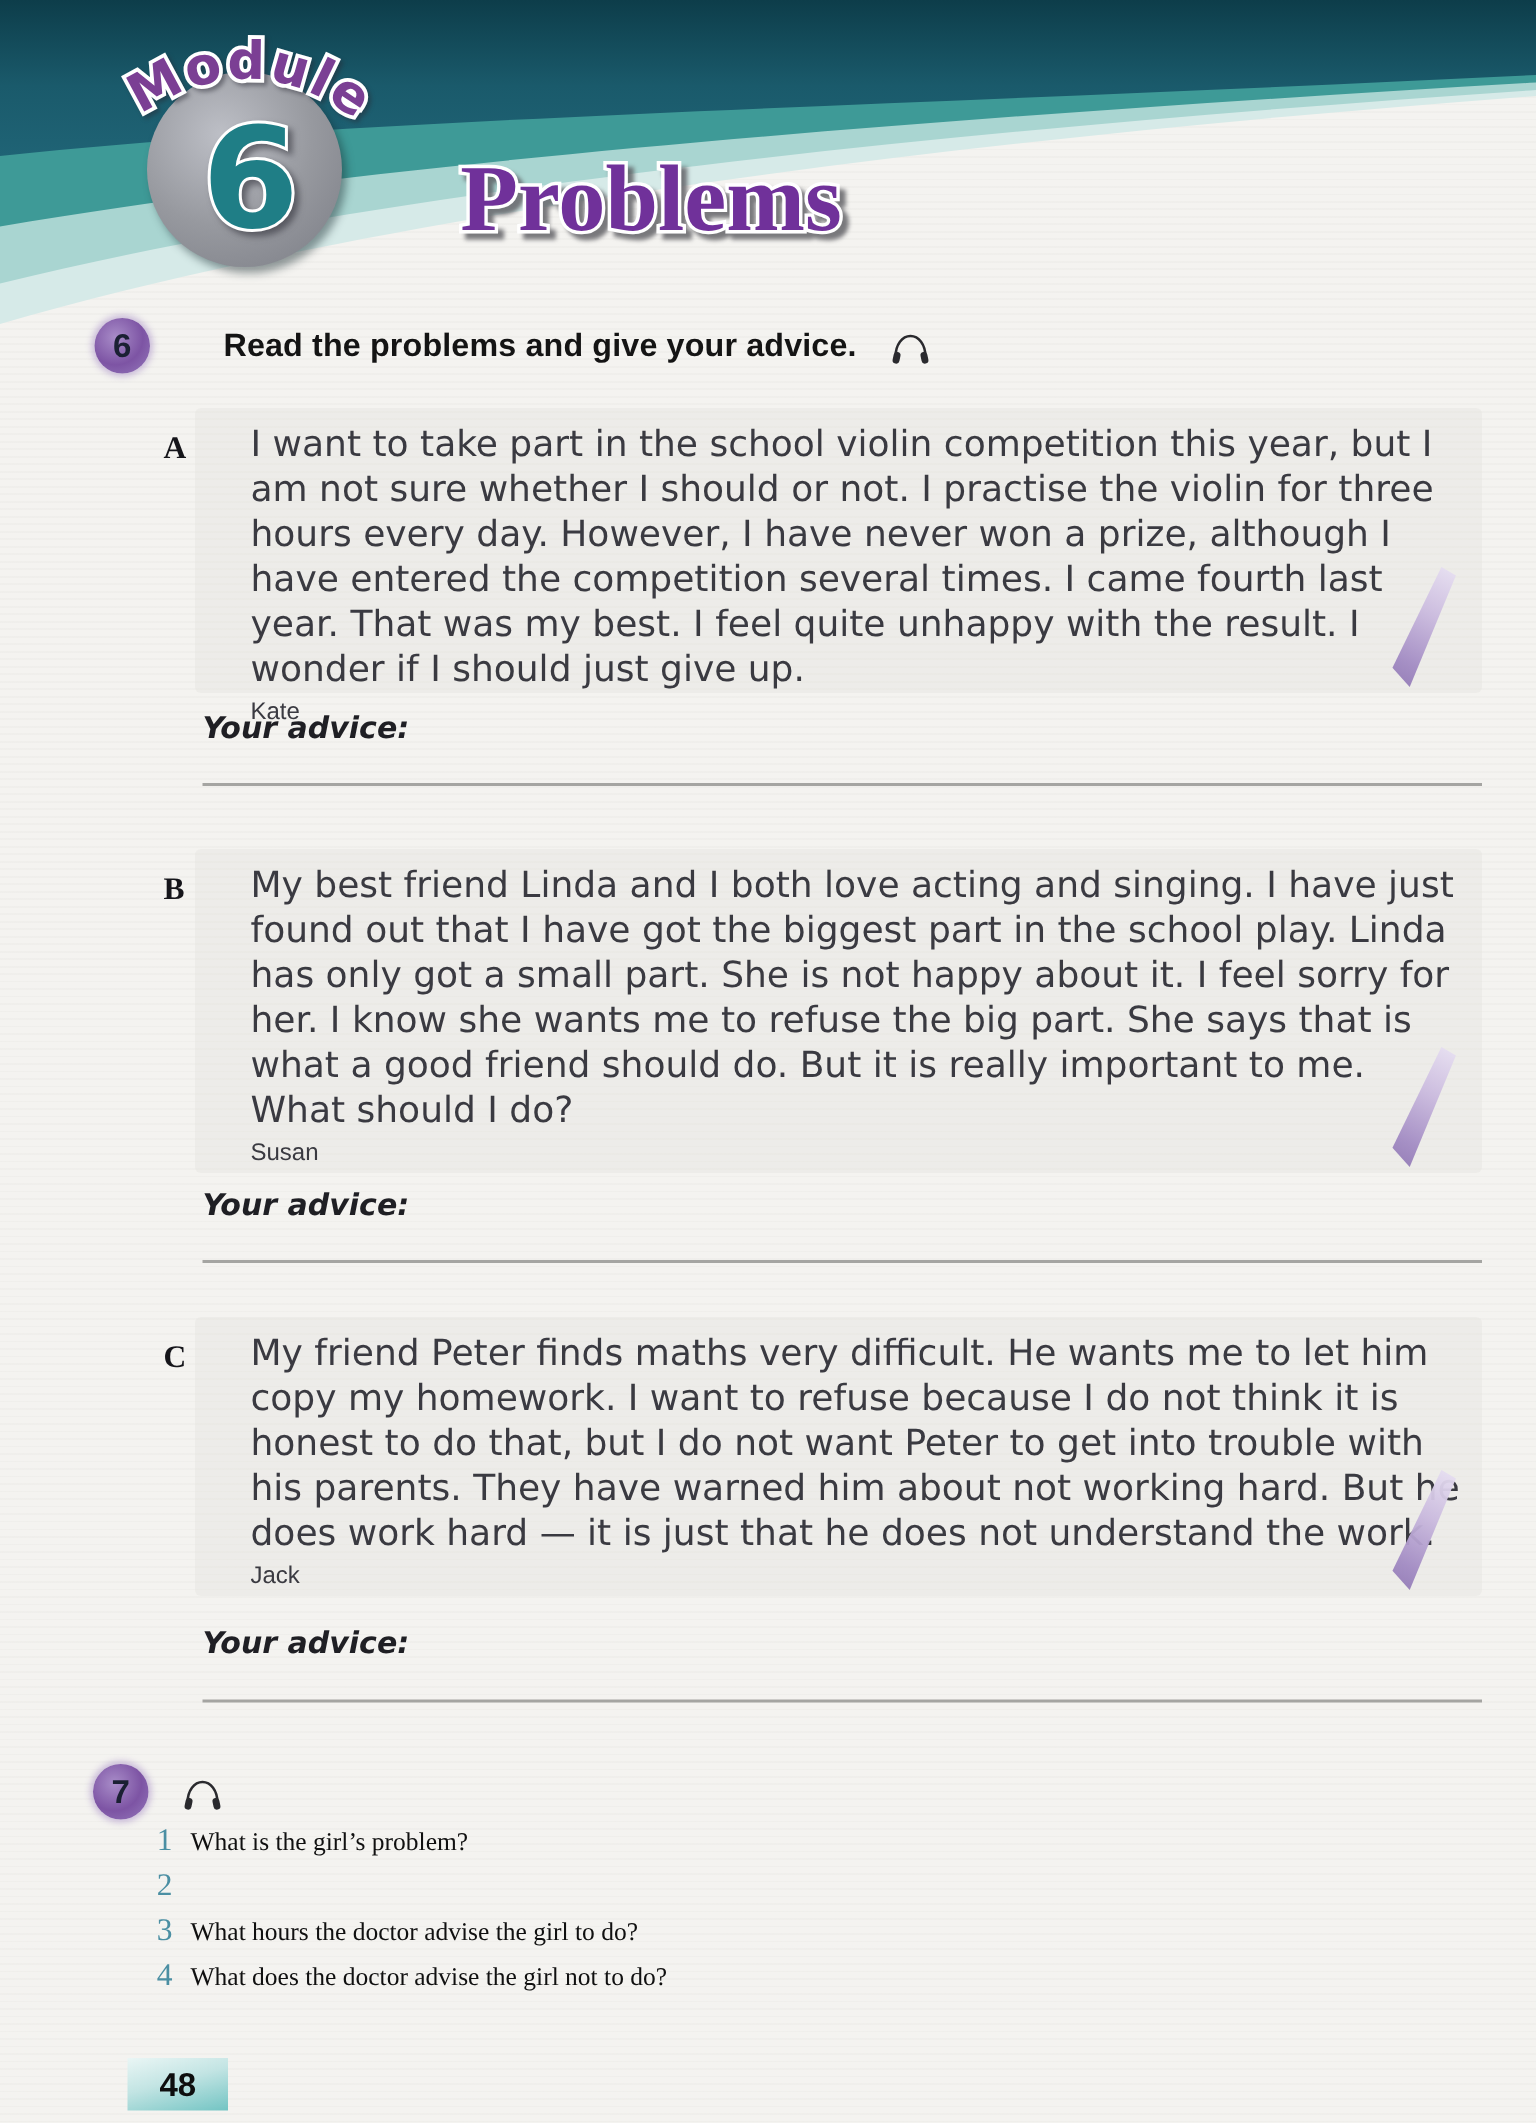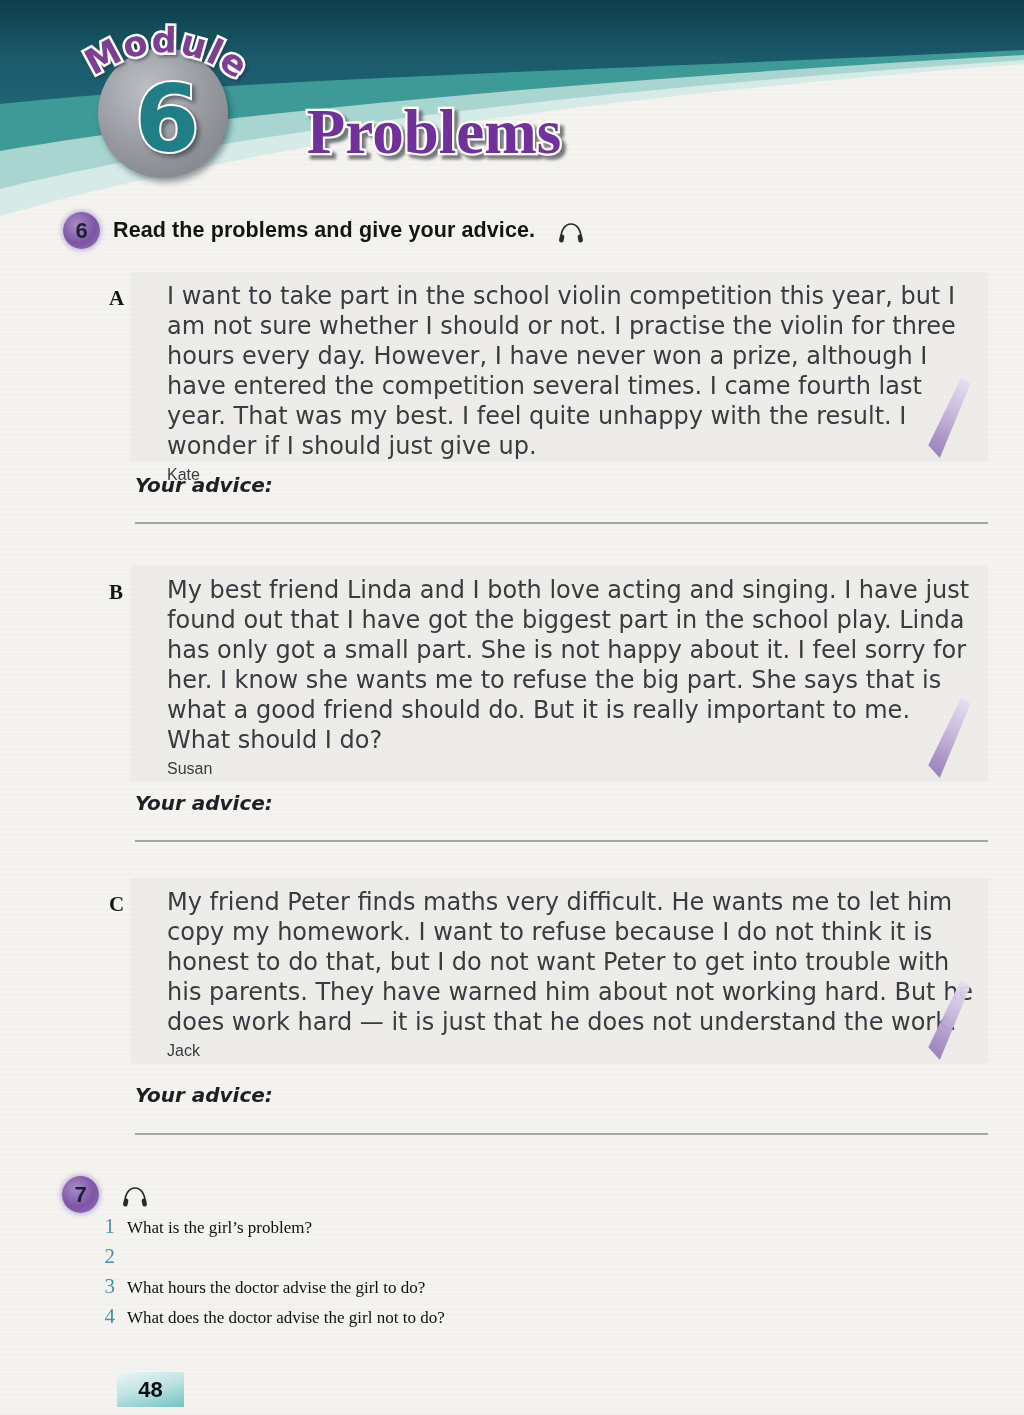--- a/index.html
+++ b/index.html
@@ -23,21 +23,21 @@
   .ex-heading { position: absolute; display: flex; align-items: center; gap: 13px; }
   .ex-heading.ex6 { left: 63px; top: 212px; }
   .ex-heading.ex7 { left: 62px; top: 1176px; }
   .ex-circle {
     width: 37px; height: 37px; border-radius: 50%; flex: 0 0 auto;
     background: radial-gradient(circle at 38% 35%, #a88cc8 0%, #7d54a4 55%, #8d6db4 85%, #b49bd0 100%);
     box-shadow: 0 0 4px 2px rgba(150,120,190,0.45);
     display: flex; align-items: center; justify-content: center;
     font-weight: bold; font-size: 22px; color: #1b2033;
   }
-  .ex-text { font-weight: bold; font-size: 21.5px; color: #141414; letter-spacing: 0.1px; }
+  .ex-text { font-weight: bold; font-size: 21.5px; color: #141414; letter-spacing: 0.1px; margin-left: 36px; }
   .hp-icon { margin-left: 8px; margin-top: 3px; }
 
   
   .panel {
     position: absolute; left: 130px; width: 858px;
     background: rgba(226,225,220,0.38);
     border-radius: 4px;
     padding: 9px 14px 0 37px;
   }
   .panel .letter {
@@ -94,21 +94,21 @@
     font-family: "Liberation Serif", serif;
     font-size: 17px; color: #101010;
   }
 
   
   .page-num {
     position: absolute; left: 85px; top: 1372px;
     width: 67px; height: 35px;
     background: linear-gradient(165deg, #eaf6f5 0%, #c2e4e3 45%, #72c4c3 100%);
     display: flex; align-items: center; justify-content: center;
-    font-weight: bold; font-size: 22px; color: #0e0e0e; margin-left: 32px;
+    font-weight: bold; font-size: 22px; color: #0e0e0e;
   }
 </style>
 </head>
 <body>
 
 <svg class="header-svg" viewBox="0 0 1024 240" xmlns="http://www.w3.org/2000/svg">
   <defs>
     <linearGradient id="darkBand" x1="0" y1="0" x2="0" y2="1">
       <stop offset="0" stop-color="#0d3d4a"></stop>
       <stop offset="0.55" stop-color="#1a5a6b"></stop>

